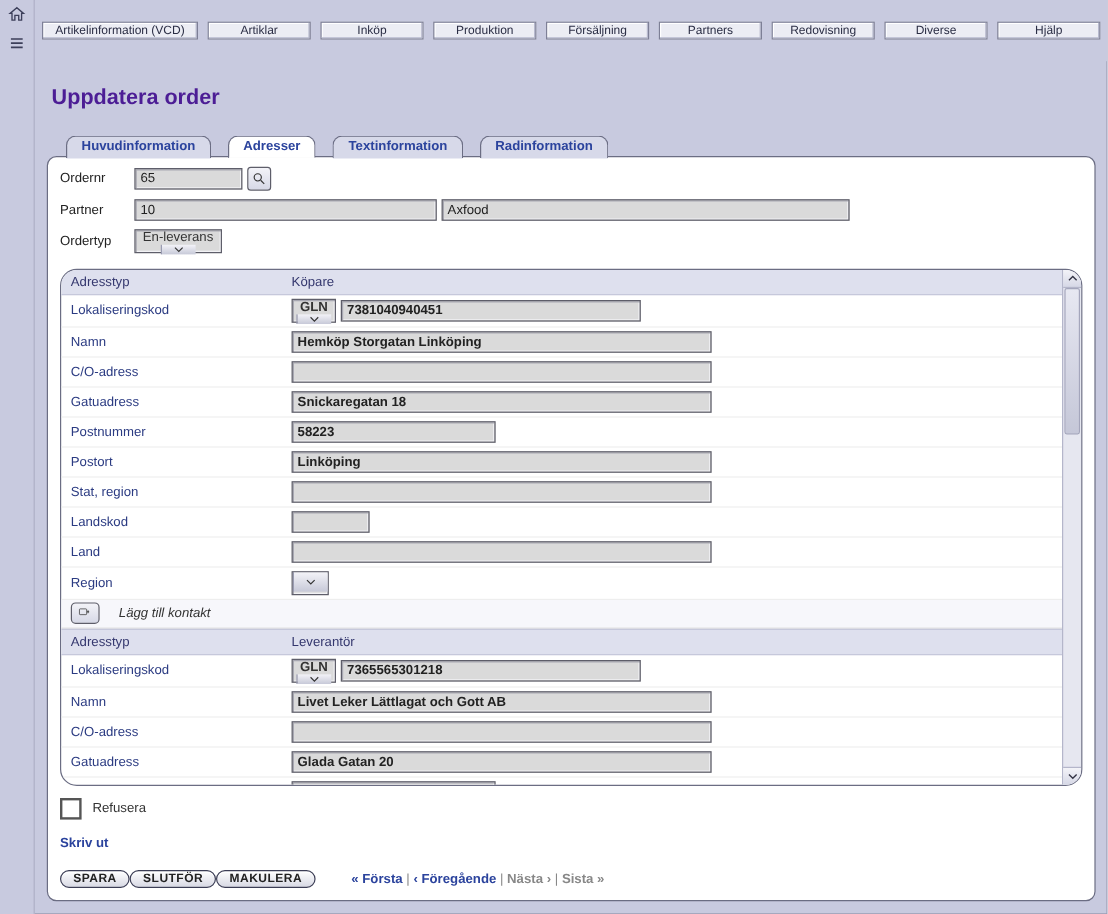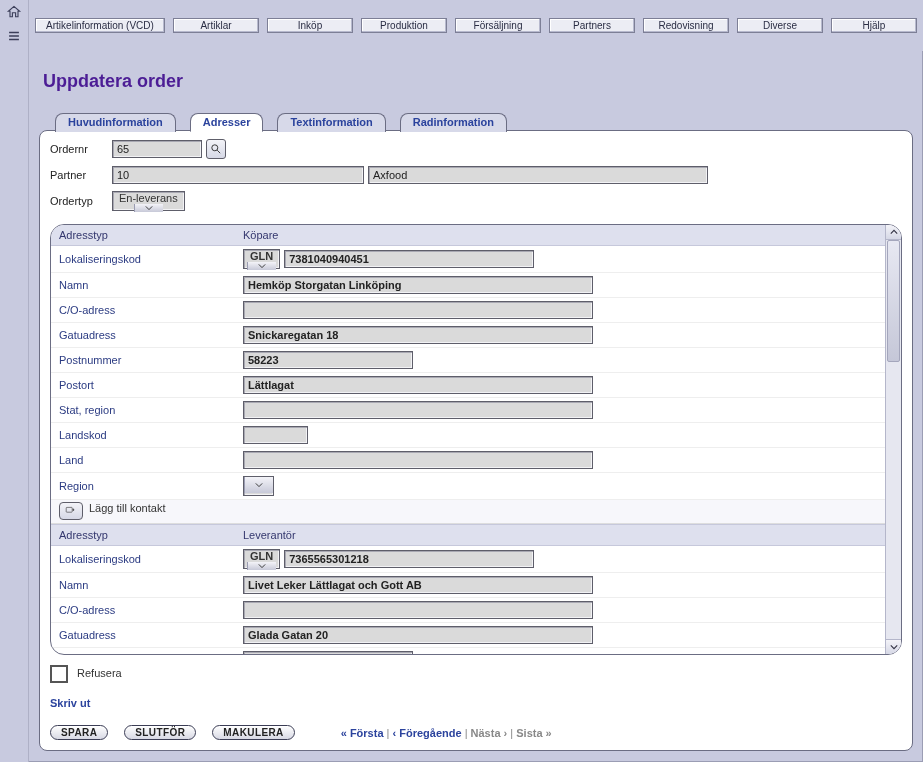--- a/index.html
+++ b/index.html
@@ -217,25 +217,26 @@
     color: #2B3B82;
   }
   .field-row .f-value {
     display: flex; align-items: center; gap: 4px; font-weight: bold;
   }
   .w-240 { width: 240px; }
   .w-340 { width: 340px; }
   .w-160 { width: 160px; }
   .w-55  { width: 55px; }
   .add-contact {
-    display: flex; gap: 6px;
+    display: flex; align-items: center; gap: 16px;
     padding: 2px 8px 3px 8px;
     border-bottom: 1px solid #DDD;
     background: #F7F7FB;
     color: #333;
+    font-style: italic;
   }
   .add-contact .pill {
     width: 22px; height: 16px;
     border: 1px solid var(--field-border);
     border-radius: 4px;
     background: linear-gradient(#F3F3F8, #D6D8E6);
     display: flex; align-items: center; justify-content: center;
   }
   .footer {
     padding-top: 10px;
@@ -247,21 +248,21 @@
     background: #fff;
     margin-right: 6px;
     vertical-align: middle;
   }
   .linklike {
     color: #2B439D; font-weight: bold;
     display: inline-block; margin-top: 14px;
   }
   .actions {
     margin-top: 16px;
-    display: flex; align-items: center; gap: 16px;
+    display: flex; align-items: center; 
   }
   .abtn {
     border: 1px solid #3B3D55;
     border-radius: 10px;
     padding: 1px 10px;
     font-weight: bold;
     font-size: 10px;
     letter-spacing: 0.4px;
     color: #222;
     background: linear-gradient(#fff, #D8D9E4);
@@ -388,21 +389,21 @@
             </div>
             <div class="field-row">
               <span class="f-label">Postnummer</span>
               <span class="f-value">
                   <span class="txt w-160">58223</span>
                 </span>
             </div>
             <div class="field-row">
               <span class="f-label">Postort</span>
               <span class="f-value">
-                  <span class="txt w-340">Lättlagat</span>
+                  <span class="txt w-340">Linköping</span>
                 </span>
             </div>
             <div class="field-row">
               <span class="f-label">Stat, region</span>
               <span class="f-value">
                   <span class="txt w-340"></span>
                 </span>
             </div>
             <div class="field-row">
               <span class="f-label">Landskod</span>

